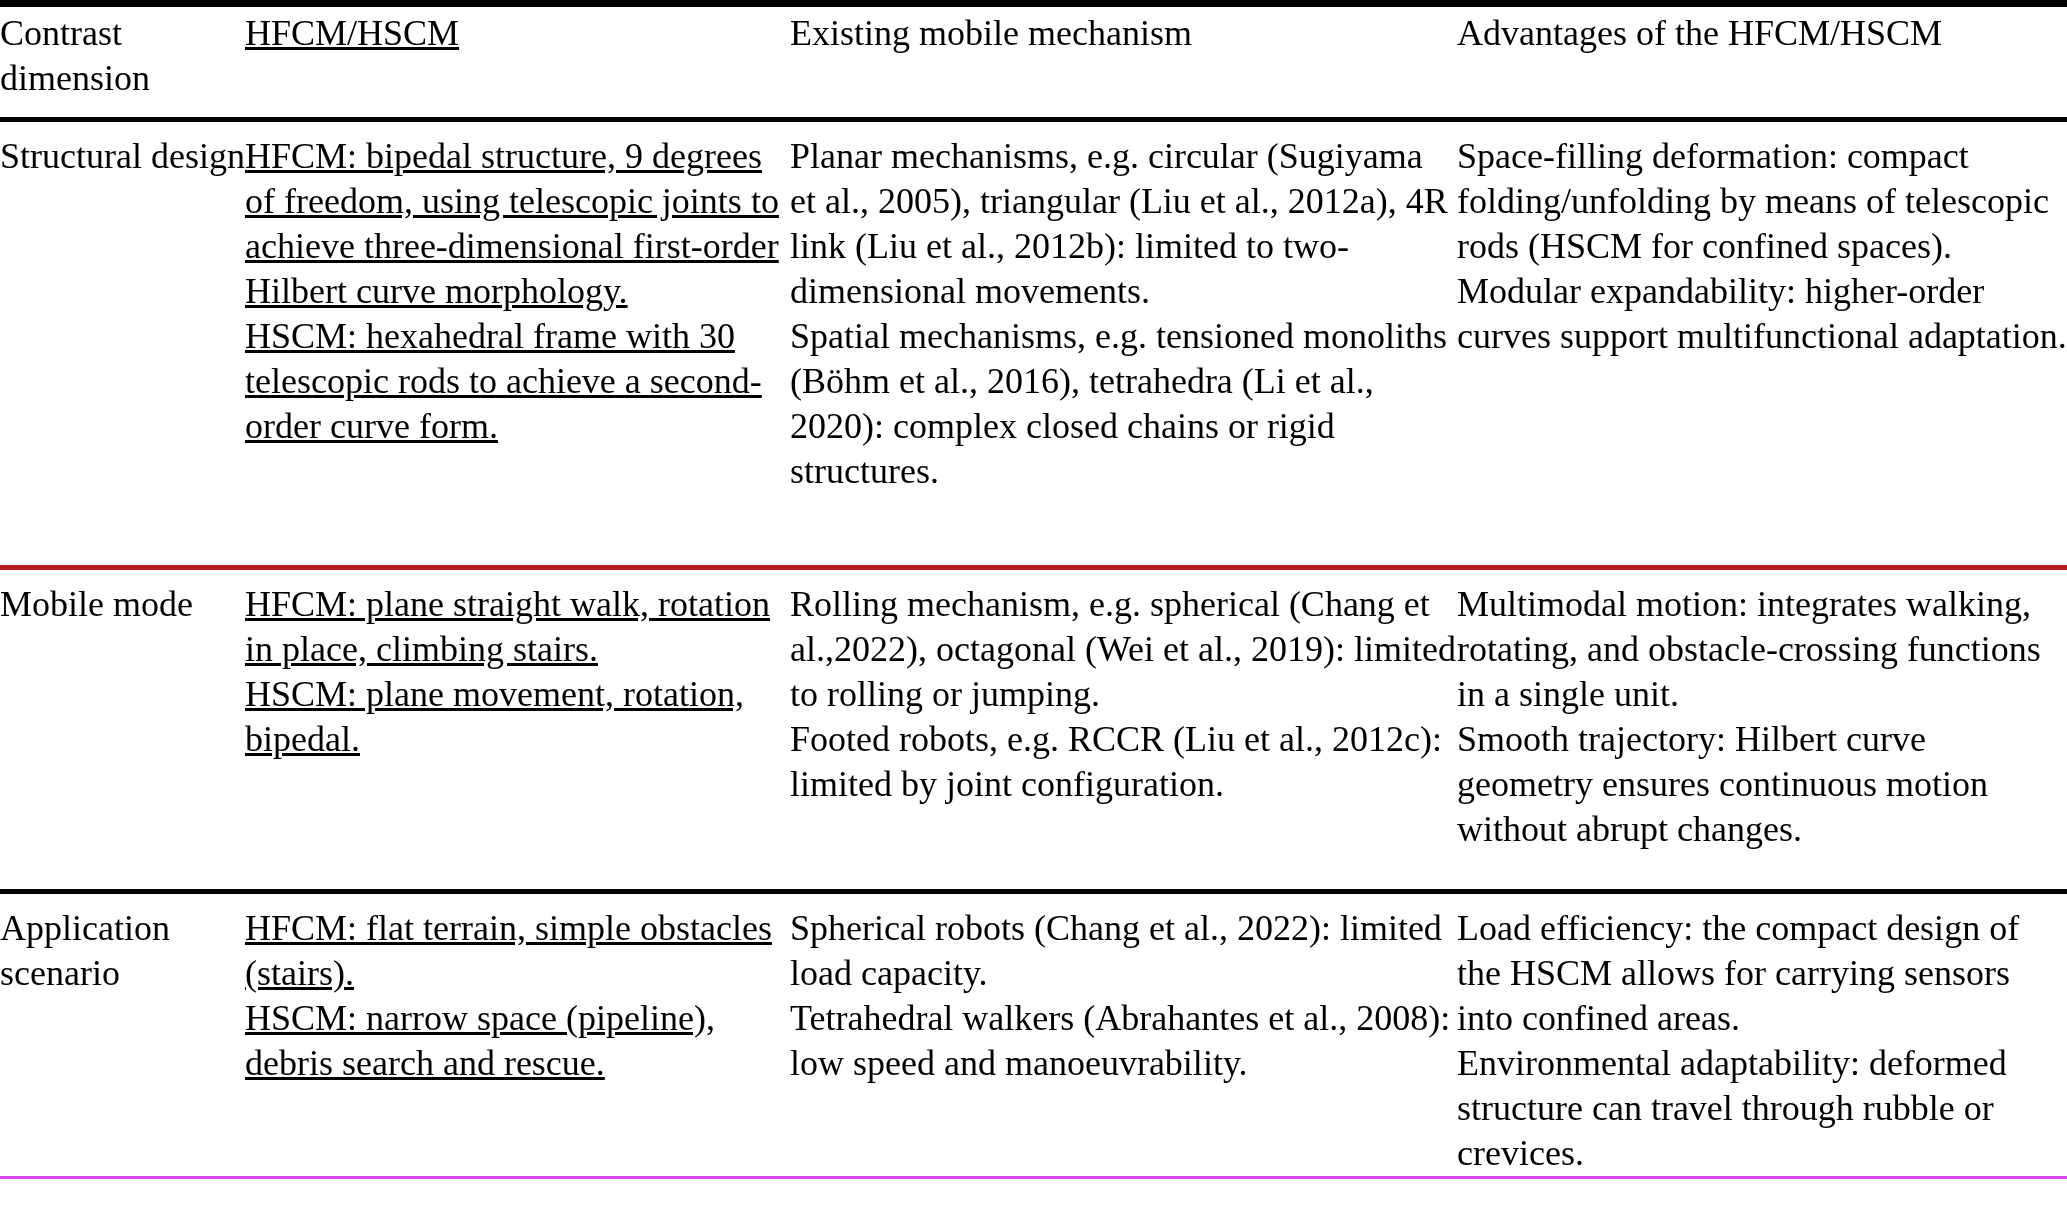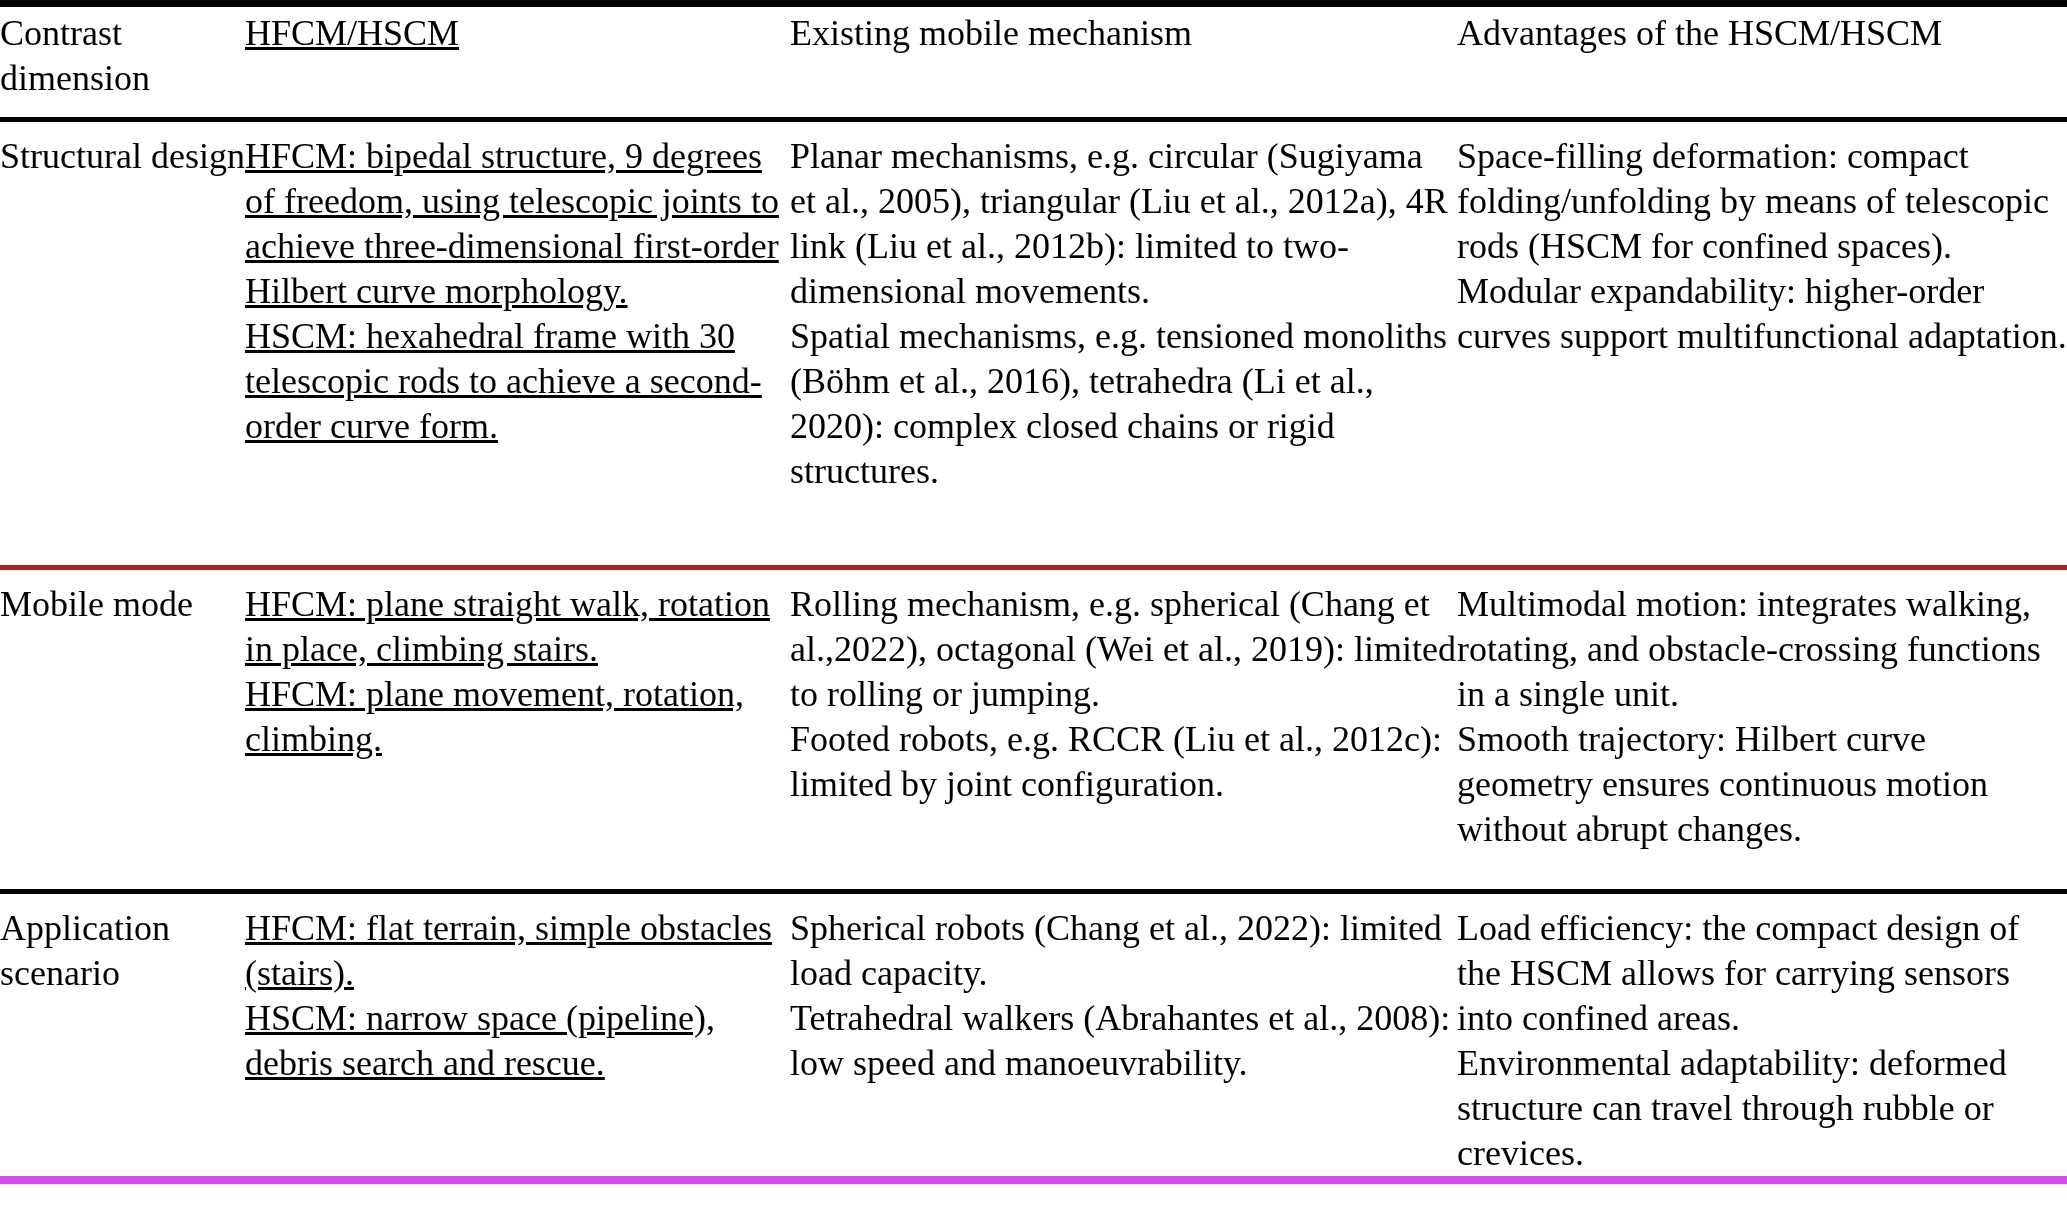--- a/index.html
+++ b/index.html
@@ -45,54 +45,54 @@
   
   tr.hdr th {
     height: 122px;
     border-top: 7px solid #000000;
     border-bottom: 5px solid #000000;
     padding-top: 4px;
   }
   
   tr.r1 td { height: 448px; border-bottom: 5px solid #b91c1c; padding-top: 12px; }
   tr.r2 td { height: 324px; border-bottom: 5px solid #000000; padding-top: 12px; }
-  tr.r3 td { height: 253px; border-bottom: 8px solid #d946ef; padding-top: 12px; }
+  tr.r3 td { height: 253px; border-bottom: 3px solid #d946ef; padding-top: 12px; }
 </style>
 </head>
 <body>
 
 <table class="cmp">
   <colgroup>
     <col class="c1">
     <col class="c2">
     <col class="c3">
     <col class="c4">
   </colgroup>
   <thead>
     <tr class="hdr">
       <th class="colpad1">Contrast dimension</th>
       <th class="colpad2">HFCM/HSCM</th>
       <th class="colpad3">Existing mobile mechanism</th>
-      <th class="colpad4">Advantages of the HSCM/HSCM</th>
+      <th class="colpad4">Advantages of the HFCM/HSCM</th>
     </tr>
   </thead>
   <tbody>
     <tr class="r1">
       <td class="colpad1">Structural design</td>
       <td class="colpad2">HFCM: bipedal structure, 9 degrees of freedom, using telescopic joints to achieve three-dimensional first-order Hilbert curve morphology.
 HSCM: hexahedral frame with 30 telescopic rods to achieve a second-order curve form.</td>
       <td class="colpad3">Planar mechanisms, e.g. circular (Sugiyama et al., 2005), triangular (Liu et al., 2012a), 4R link (Liu et al., 2012b): limited to two-dimensional movements.
 Spatial mechanisms, e.g. tensioned monoliths (Böhm et al., 2016), tetrahedra (Li et al., 2020): complex closed chains or rigid structures.</td>
       <td class="colpad4">Space-filling deformation: compact folding/unfolding by means of telescopic rods (HSCM for confined spaces).
 Modular expandability: higher-order curves support multifunctional adaptation.</td>
     </tr>
     <tr class="r2">
       <td class="colpad1">Mobile mode</td>
       <td class="colpad2">HFCM: plane straight walk, rotation in place, climbing stairs.
-HFCM: plane movement, rotation, climbing.</td>
+HSCM: plane movement, rotation, bipedal.</td>
       <td class="colpad3">Rolling mechanism, e.g. spherical (Chang et al.,2022), octagonal (Wei et al., 2019): limited to rolling or jumping.
 Footed robots, e.g. RCCR (Liu et al., 2012c): limited by joint configuration.</td>
       <td class="colpad4">Multimodal motion: integrates walking, rotating, and obstacle-crossing functions in a single unit.
 Smooth trajectory: Hilbert curve geometry ensures continuous motion without abrupt changes.</td>
     </tr>
     <tr class="r3">
       <td class="colpad1">Application scenario</td>
       <td class="colpad2">HFCM: flat terrain, simple obstacles (stairs).
 HSCM: narrow space (pipeline), debris search and rescue.</td>
       <td class="colpad3">Spherical robots (Chang et al., 2022): limited load capacity.

